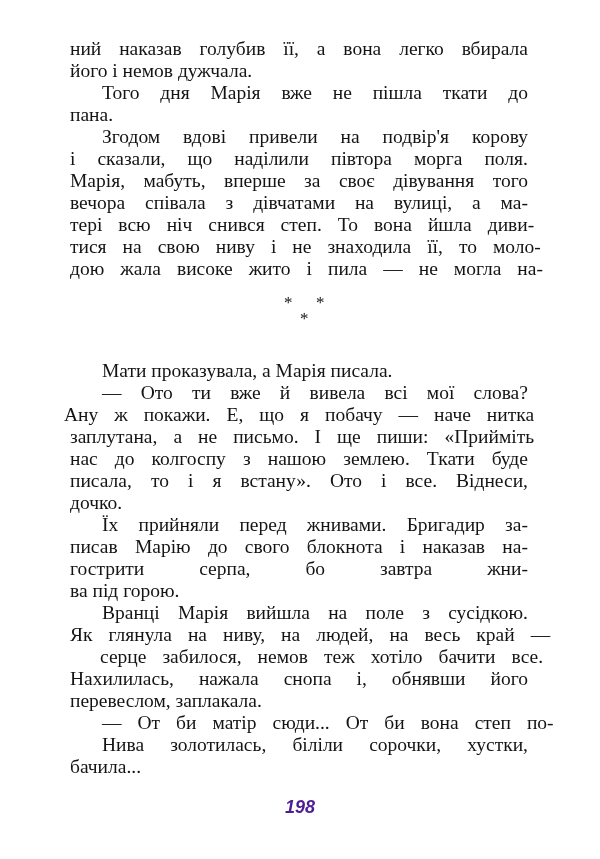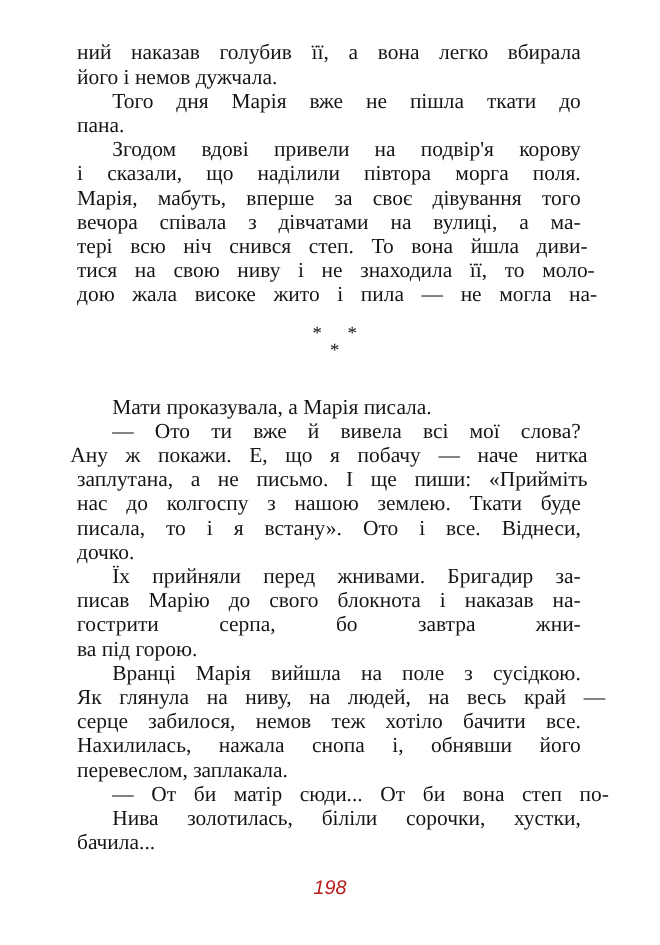--- a/index.html
+++ b/index.html
@@ -6,21 +6,21 @@
   body { width:600px; height:859px; position:relative; overflow:hidden; }
   .page { position:absolute; left:70px; top:38px; width:458px; font-family:"Liberation Serif", serif; font-size:19.5px; line-height:22px; color:#141414; }
   .line { display:block; text-align:justify; text-align-last:justify; white-space:nowrap; height:22px;gap:16px; }
   .line.last { text-align-last:left; }
   .line.indent { padding-left:32px; }
   .stars { position:relative; height:66px; margin-top:14px; }
   .star { position:absolute; font-size:17px; line-height:17px; }
   .s1 { left:214px; top:0px; }
   .s2 { left:246px; top:0px; }
   .s3 { left:230px; top:16px; }
-  .pnum { position:absolute; left:0; width:600px; top:797px; text-align:center; font-family:"Liberation Sans", sans-serif; font-style:italic; font-weight:normal; font-size:18px; color:#b91c1c; }
+  .pnum { position:absolute; left:0; width:600px; top:797px; text-align:center; font-family:"Liberation Sans", sans-serif; font-style:italic; font-weight:bold; font-size:18px; color:#4c1d95; }
 </style>
 </head>
 <body>
 
 <div class="page">
   <div id="top">
       <span class="line" style="display: flex; justify-content: space-between;">
         <span>ний</span>
         <span>наказав</span>
         <span>голубив</span>
@@ -216,21 +216,21 @@
         <span>глянула</span>
         <span>на</span>
         <span>ниву,</span>
         <span>на</span>
         <span>людей,</span>
         <span>на</span>
         <span>весь</span>
         <span>край</span>
         <span>—</span>
       </span>
-      <span class="line" style="display: flex; justify-content: space-between;">
+      <span class="line" style="display: flex; justify-content: space-between; margin-left: 30px;">
         <span>серце</span>
         <span>забилося,</span>
         <span>немов</span>
         <span>теж</span>
         <span>хотіло</span>
         <span>бачити</span>
         <span>все.</span>
       </span>
       <span class="line" style="display: flex; justify-content: space-between;">
         <span>Нахилилась,</span>

